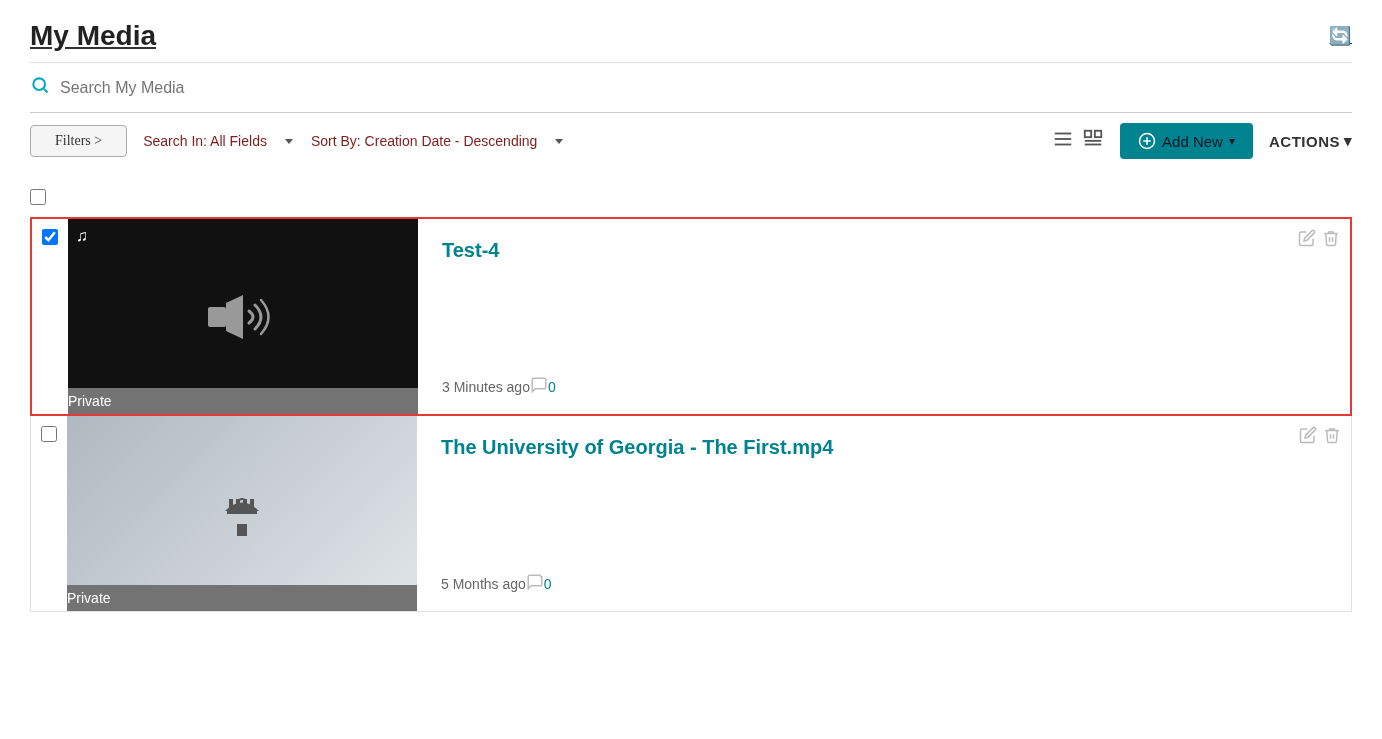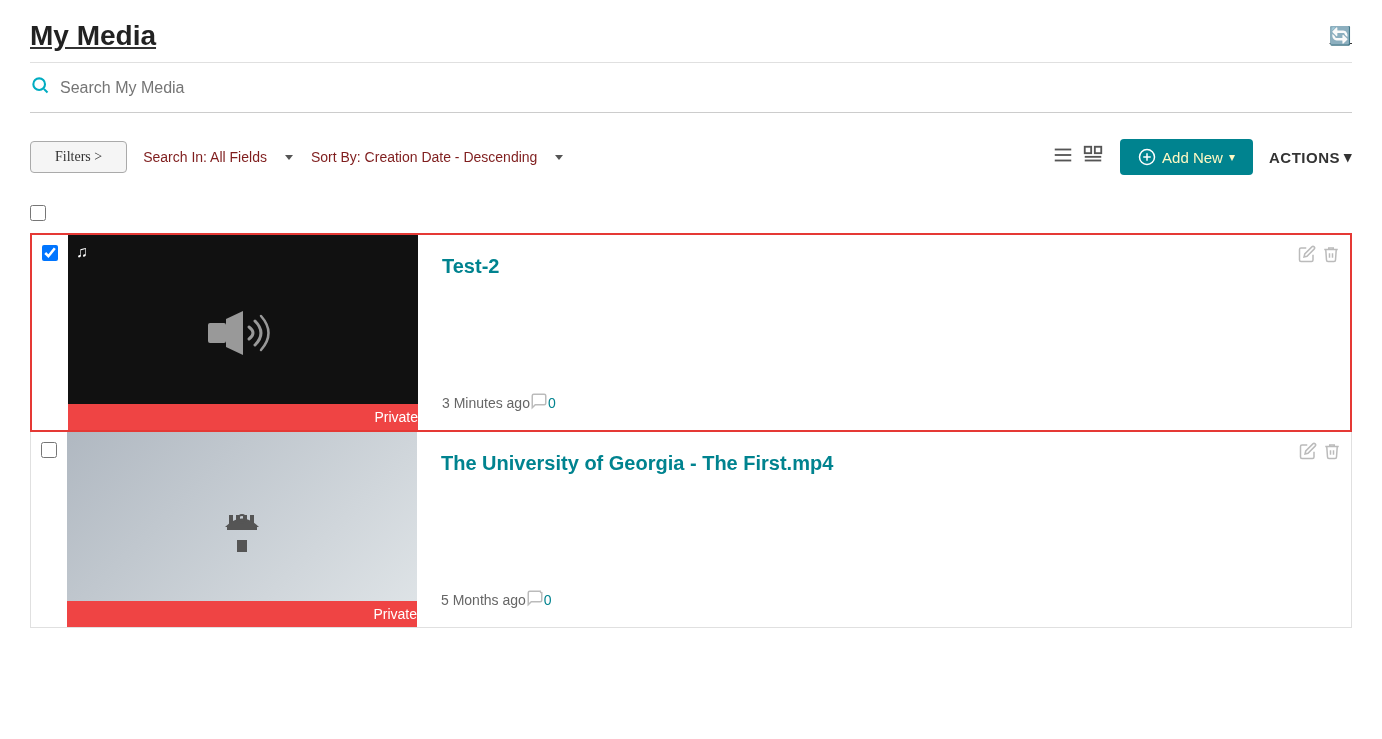--- a/index.html
+++ b/index.html
@@ -18,21 +18,20 @@
     }
     .page-title { font-size: 28px; font-weight: bold; color: #222; }
     .refresh-icon { color: #999; font-size: 18px; cursor: pointer; }
 
     
     .search-bar {
       display: flex;
       align-items: center;
       border-bottom: 1px solid #ccc;
       padding: 12px 0;
-      margin-bottom: 16px;
     }
     .search-icon { color: #00acc1; font-size: 18px; margin-right: 10px; }
     .search-input {
       border: none;
       outline: none;
       font-size: 16px;
       color: #555;
       width: 100%;
       background: transparent;
     }
@@ -65,21 +64,21 @@
       align-items: center;
       gap: 8px;
     }
     .view-icon {
       font-size: 20px;
       color: #555;
       cursor: pointer;
     }
     .add-new-btn {
       background: #00838f;
-      color: #fef9c3;
+      color: #0f172a;
       border: none;
       padding: 9px 18px;
       border-radius: 4px;
       cursor: pointer;
       font-size: 15px;
       display: flex;
       align-items: center;
       gap: 6px;
     }
     .add-new-btn .chevron { font-size: 12px; }
@@ -140,23 +139,23 @@
       top: 8px;
       left: 8px;
       color: #fff;
       font-size: 16px;
     }
     .thumb-label {
       position: absolute;
       bottom: 0;
       left: 0;
       right: 0;
-      background: #ef4444;
+      background: #737373;
       color: #fff;
-      text-align: right;
+      text-align: left;
       padding: 5px 0;
       font-size: 14px;
     }
     .media-info {
       flex: 1;
       padding: 20px 20px 16px 24px;
       display: flex;
       flex-direction: column;
     }
     .media-title {
@@ -298,21 +297,21 @@
 
           <polygon points="23,16 40,8 40,52 23,44" fill="#999"></polygon>
 
           <path d="M46,24 Q54,30 46,36" stroke="#999" stroke-width="3" fill="none" stroke-linecap="round"></path>
           <path d="M52,18 Q64,30 52,42" stroke="#999" stroke-width="3" fill="none" stroke-linecap="round"></path>
           <path d="M58,13 Q73,30 58,47" stroke="#999" stroke-width="2.5" fill="none" stroke-linecap="round"></path>
         </svg>
         <div class="thumb-label">Private</div>
       </div>
       <div class="media-info">
-        <a class="media-title">Test-2</a>
+        <a class="media-title">Test-4</a>
         <div class="media-meta">
           <span>3 Minutes ago</span>
           <span class="comment-icon">
             <svg width="18" height="18" viewBox="0 0 24 24" fill="none" stroke="#bbb" stroke-width="2">
               <path d="M21 15a2 2 0 0 1-2 2H7l-4 4V5a2 2 0 0 1 2-2h14a2 2 0 0 1 2 2z"></path>
             </svg>
           </span>
           <span class="comment-count">0</span>
         </div>
       </div>

